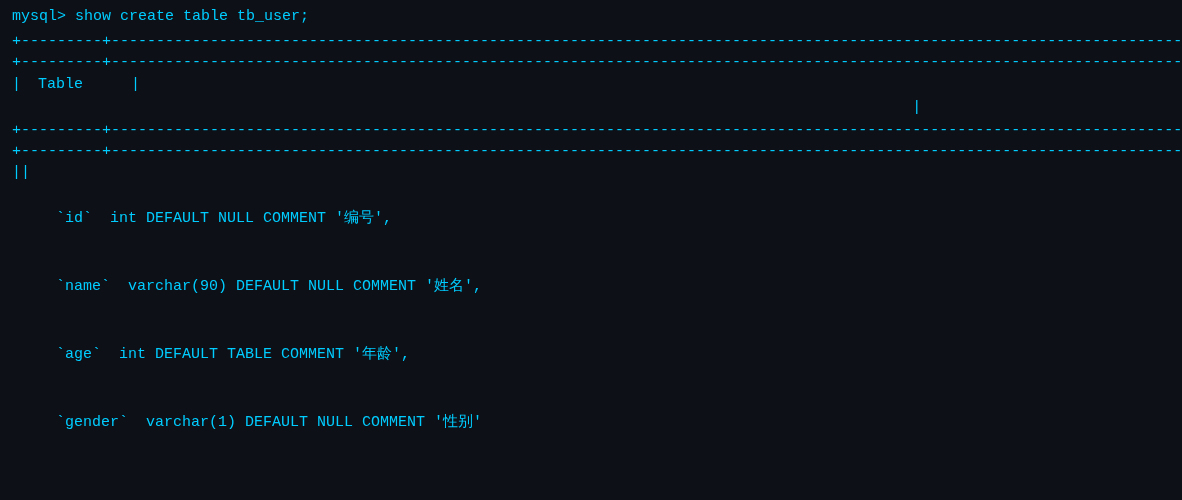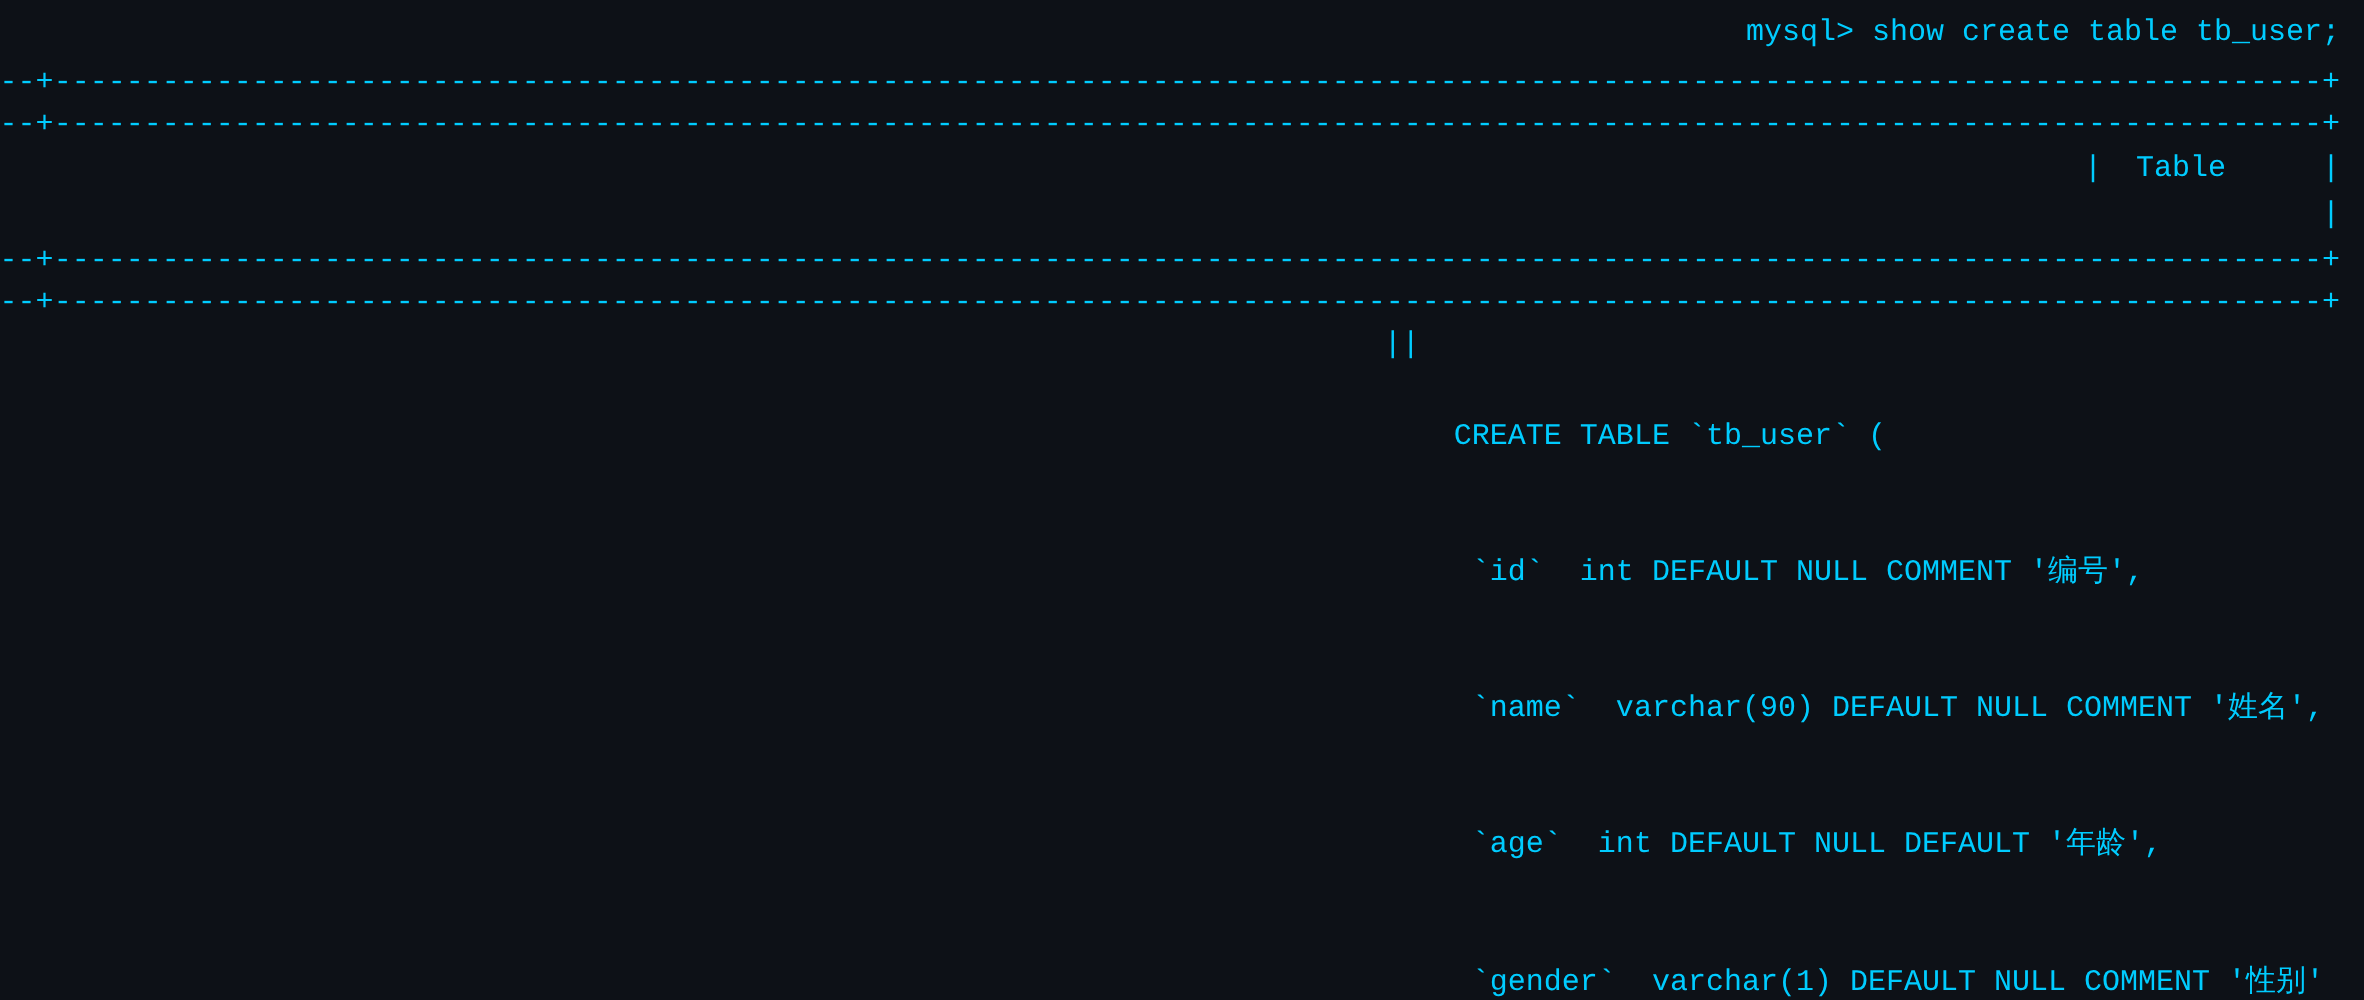--- a/index.html
+++ b/index.html
@@ -1,19 +1,18 @@
 <!DOCTYPE html>
 <html><head>
   <meta charset="utf-8">
   <style>
     * {
       margin: 0;
       padding: 0;
       box-sizing: border-box;
-      align-items: flex-end;
     }
 
     body {
       background-color: #0d1117;
       color: #00ccff;
       font-family: 'Courier New', Courier, monospace;
       font-size: 15px;
       width: 1182px;
       height: 500px;
       overflow: hidden;
@@ -101,24 +100,23 @@
   <div class="dashed-line">+---------+------------------------------------------------------------------------------------------------------------------------------+</div>
 
   <div class="blank-line"></div>
 
   <div class="dashed-line">+---------+------------------------------------------------------------------------------------------------------------------------------+</div>
 
   <div class="table-data-row">
     <span class="col-pipe">|</span>
     <span class="col-pipe">|</span>
     <div class="col-create">
-      <div class="sql-block"> CREATE TABLE `tb_user` (</div>
       <div class="sql-block">  `id`  int DEFAULT NULL COMMENT '编号',</div>
       <div class="sql-block">  `name`  varchar(90) DEFAULT NULL COMMENT '姓名',</div>
-      <div class="sql-block">  `age`  int DEFAULT NULL DEFAULT '年龄',</div>
+      <div class="sql-block">  `age`  int DEFAULT TABLE COMMENT '年龄',</div>
       <div class="sql-block">  `gender`  varchar(1) DEFAULT NULL COMMENT '性别'</div>
       
     </div>
   </div>
 
   <div class="blank-line"></div>
 
 </div>
 
 </body></html>

